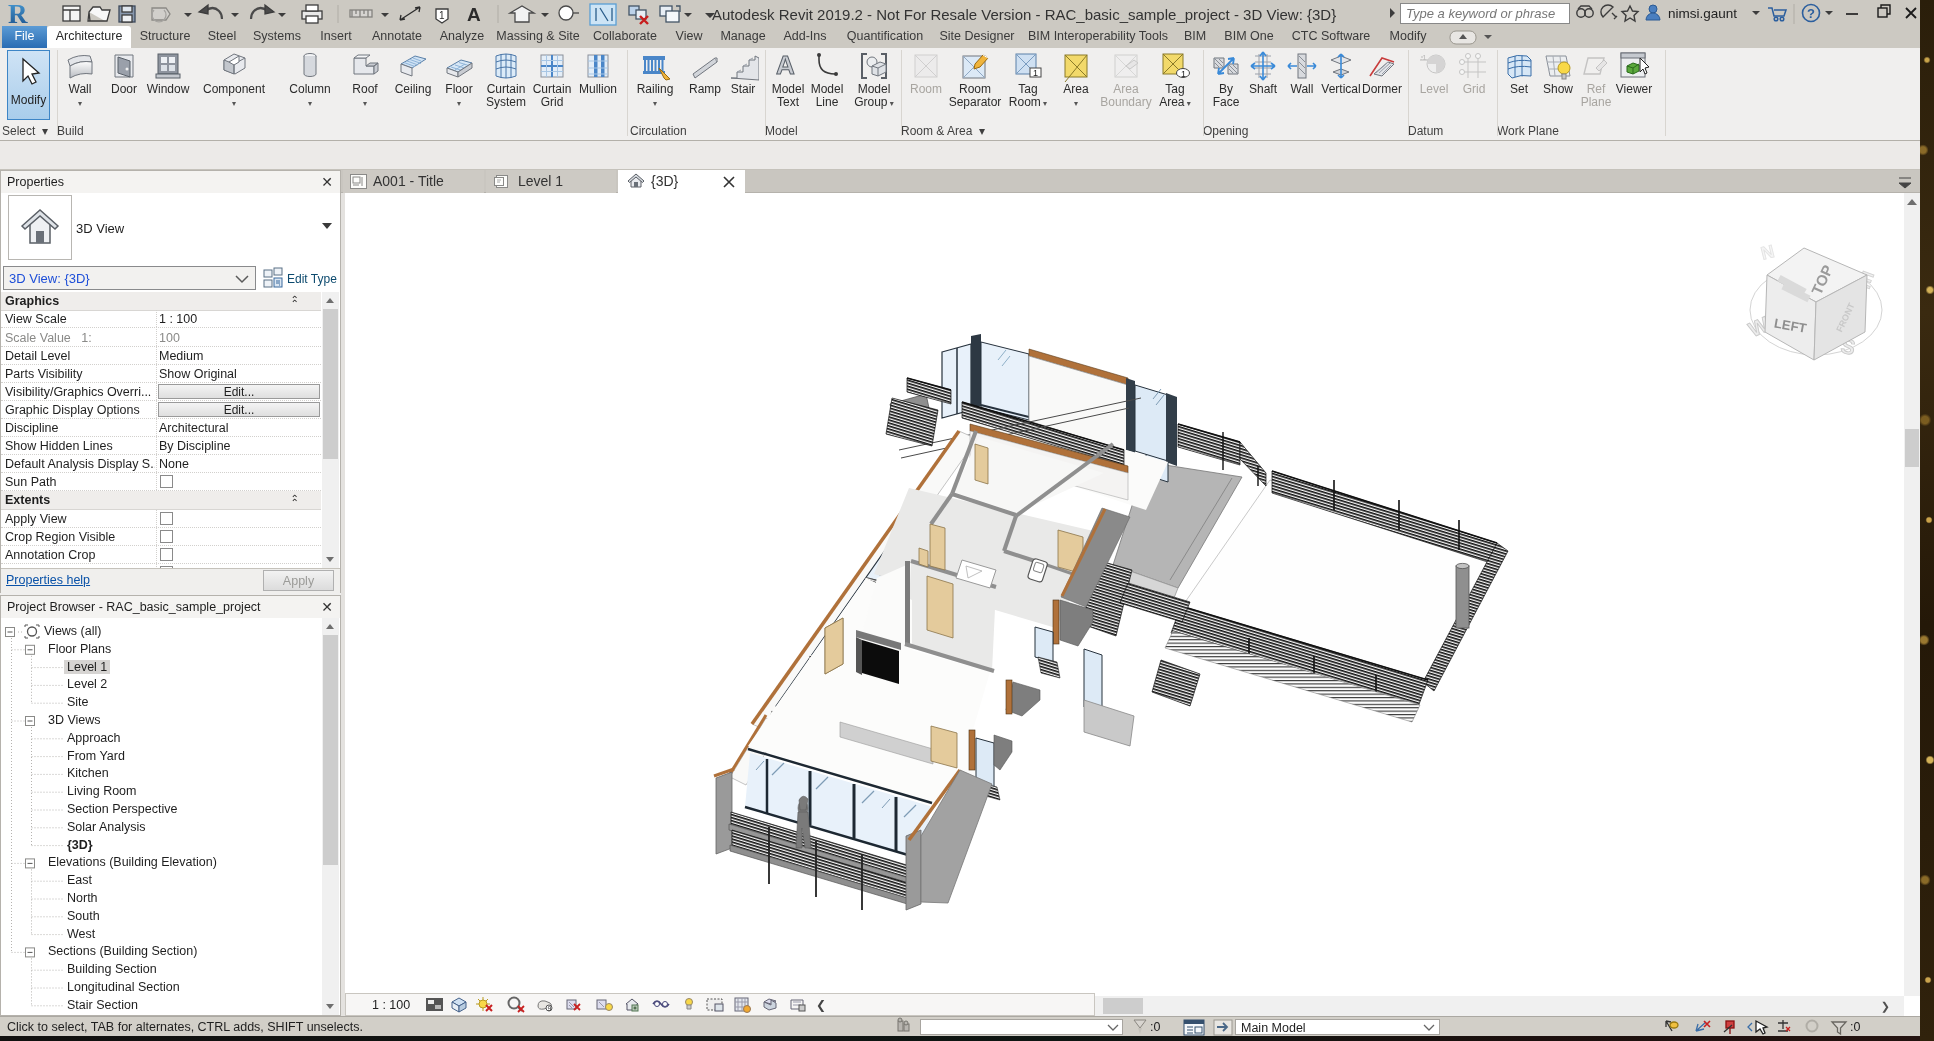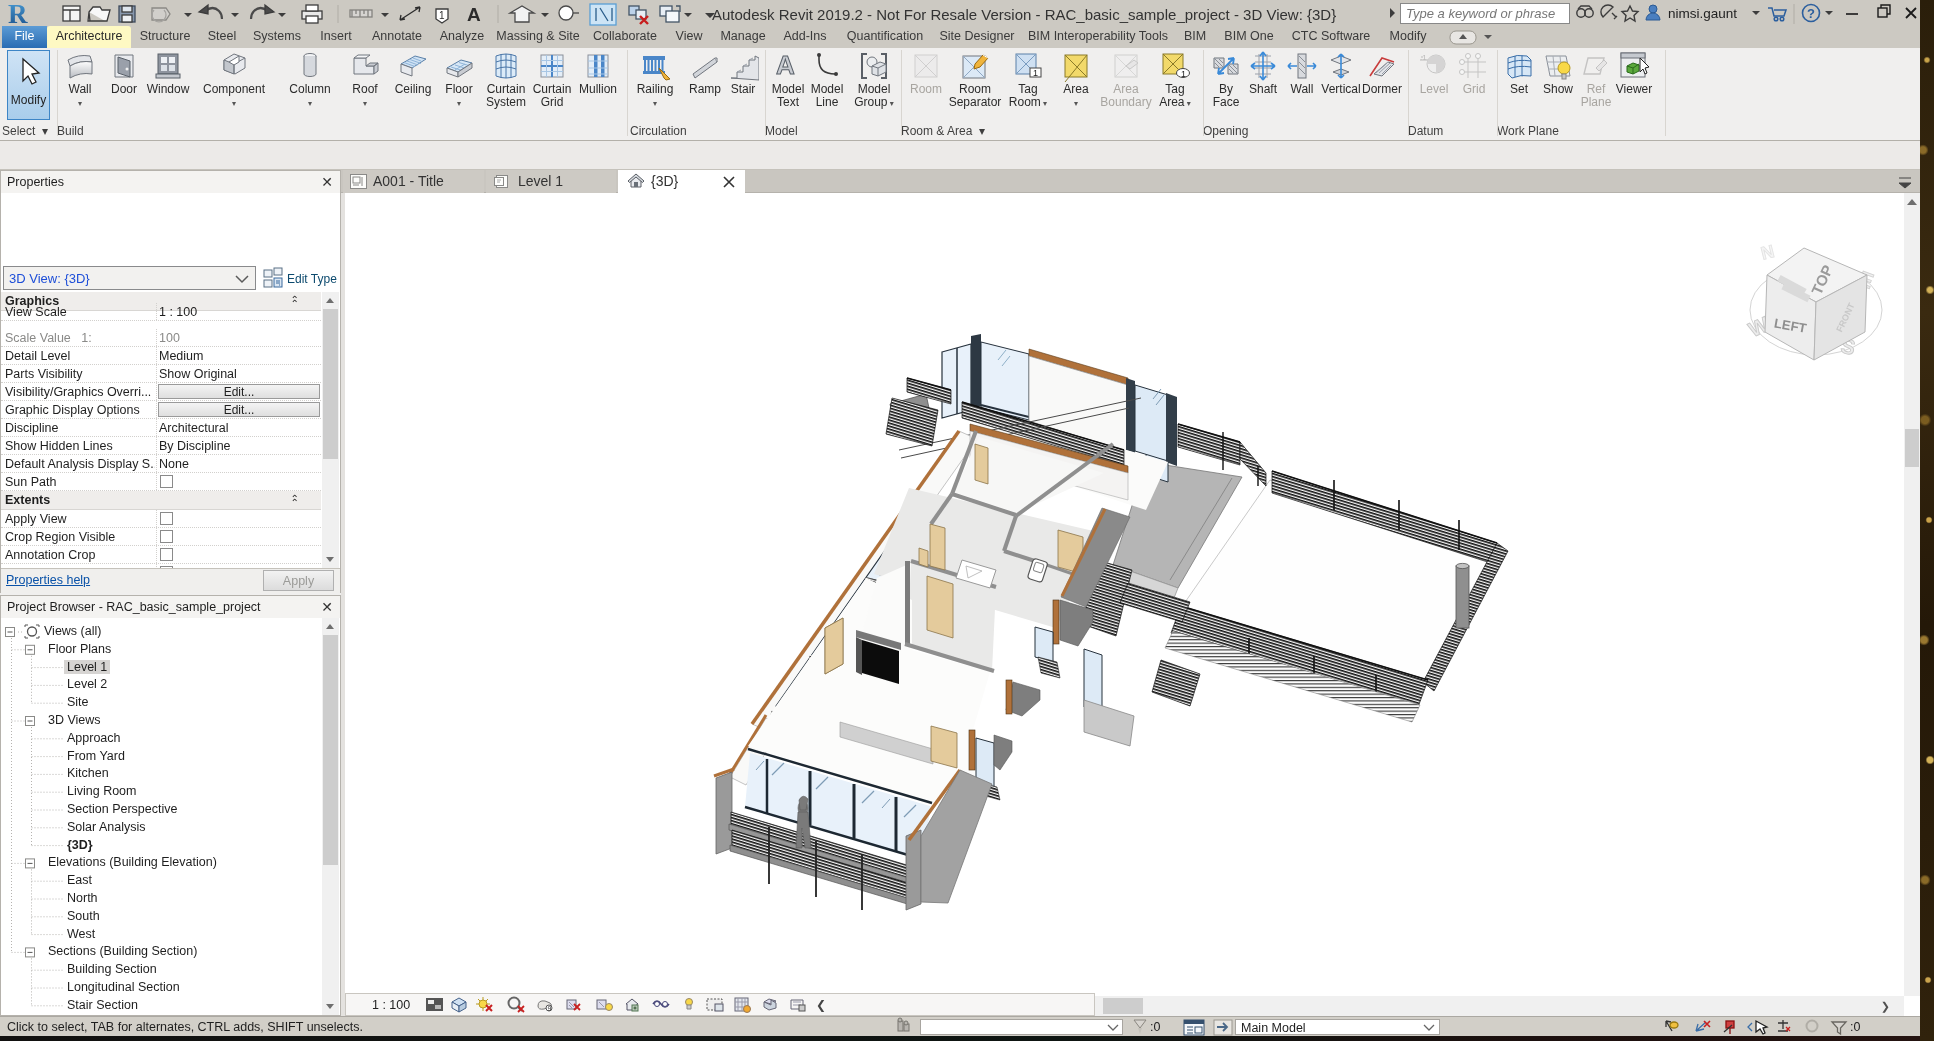--- a/index.html
+++ b/index.html
@@ -14,21 +14,21 @@
 .title-text { position:absolute; left:712px; top:6px; font-size:15px; color:#333; }
 
 .rtab { position:absolute; top:0; height:22px; font-size:12.5px; color:#3a3a3a; text-align:center; line-height:21px; }
 .rbtn { position:absolute; top:2px; text-align:center; }
 .rbtn svg { display:block; margin:0 auto; }
 .rlbl { font-size:12px; color:#2b2b2b; line-height:13px; margin-top:1px; }
 .grayed .rlbl { color:#a8a5a0; }
 .gl { position:absolute; top:76px; font-size:12px; color:#3f3f3f; text-align:left; }
 .dda { color:#555; font-size:8px; line-height:6px; }
 #filetab { position:absolute; left:2px; top:0; width:45px; height:22px; background:linear-gradient(#5b9bd5,#2a6cb3); color:#fff; font-size:12.5px; text-align:center; line-height:21px; }
-#archtab { position:absolute; left:47px; top:0; width:84px; height:22px; background:#fef9c3; color:#2a2a2a; font-size:12.5px; text-align:center; line-height:21px; border-radius:3px 3px 0 0; }
+#archtab { position:absolute; left:47px; top:0; width:84px; height:22px; background:#ffffff; color:#2a2a2a; font-size:12.5px; text-align:center; line-height:21px; border-radius:3px 3px 0 0; }
 
 #leftdock { position:absolute; left:0; top:170px; width:341px; height:846px; background:#f0efee; }
 .palette { position:absolute; left:0; background:#fff; border:1px solid #b5b2ac; }
 .pal-title { height:22px; background:#f4f3f1; font-size:12.5px; color:#1e1e1e; padding:4px 0 0 6px; position:relative; }
 .pal-x { position:absolute; right:7px; top:3px; font-size:14px; color:#333; }
 
 .prow { position:absolute; left:0; width:320px; height:18px; font-size:12.5px; color:#1e1e1e; border-bottom:1px dotted #d2d0cd; }
 .prow .lbl { position:absolute; left:4px; top:2px; white-space:nowrap; max-width:150px; overflow:hidden; }
 .prow .val { position:absolute; left:158px; top:2px; white-space:nowrap; }
 .vline { position:absolute; left:155px; top:0; width:0; height:100%; border-left:1px dotted #d2d0cd; }
@@ -495,39 +495,50 @@
         <path d="M57.5 2 v86 M627.5 2 v86 M765.5 2 v86 M901.5 2 v86 M1203.5 2 v86 M1408.5 2 v86 M1497.5 2 v86 M1665.5 2 v86"></path>
       </g>
     </svg>
   </div>
   <div id="optionsbar"></div>
   <div id="leftdock">
 
     <div class="palette" style="top:0;width:341px;height:423px;">
       <div class="pal-title">Properties<span class="pal-x">✕</span></div>
 
+      <div style="position:absolute;left:0;top:22px;width:339px;height:70px;background:#fff;">
+        <div style="position:absolute;left:7px;top:2px;width:64px;height:65px;border:1px solid #b8b6b2;background:#fff;">
+          <svg width="46" height="44" style="margin:9px 0 0 8px;">
+            <path d="M9 20 L23 8 L37 20 L33 20 L33 38 L13 38 L13 20 Z" fill="#eef0f3" stroke="#5a5f66" stroke-width="1.5"></path>
+            <path d="M5 21 L23 5 L41 21 L38 24 L23 11 L8 24 Z" fill="#dfe3e8" stroke="#5a5f66" stroke-width="1.5"></path>
+            <rect x="19" y="26" width="8" height="12" fill="#6a7078"></rect>
+          </svg>
+        </div>
+        <div style="position:absolute;left:75px;top:28px;font-size:13px;color:#1e1e1e;">3D View</div>
+        <div style="position:absolute;right:8px;top:30px;width:0;height:0;border-left:5px solid transparent;border-right:5px solid transparent;border-top:6px solid #3a3a3a;"></div>
+      </div>
 
       <div style="position:absolute;left:2px;top:95px;width:253px;height:24px;background:#f2f1ef;border:1px solid #898a8c;">
         <span style="position:absolute;left:5px;top:4px;font-size:13px;color:#1d4ed8;">3D View: {3D}</span>
         <svg width="14" height="10" style="position:absolute;right:6px;top:8px;">
             <path d="M1 1 l6 6 l6 -6" fill="none" stroke="#5a5a5a" stroke-width="1.5"></path>
           </svg>
       </div>
       <svg width="20" height="22" style="position:absolute;left:262px;top:96px;">
         <rect x="1" y="3" width="8" height="7" fill="#eef2f7" stroke="#5a7186"></rect>
           <rect x="11" y="1" width="8" height="7" fill="#eef2f7" stroke="#5a7186"></rect>
         <rect x="1" y="13" width="8" height="7" fill="#eef2f7" stroke="#5a7186"></rect>
           <rect x="11" y="11" width="8" height="9" fill="#dbe6f2" stroke="#3a6a9e"></rect>
         <path d="M13 14 h4 M13 16 h4 M16 18 h1" stroke="#3a6a9e"></path>
       </svg>
       <div style="position:absolute;left:286px;top:101px;font-size:12px;color:#0c4a6e;white-space:nowrap;">Edit Type</div>
 
       <div id="pgrid" style="position:absolute;left:0;top:121px;width:320px;height:276px;">
           <div class="sect" style="top:0px">Graphics<span style="position:absolute;right:22px;top:2px;font-weight:normal;font-size:10px;">⌃<span style="position:absolute;left:0;top:4px;">⌃</span></span></div>
-          <div class="prow" style="top:11px;padding-left:33px;">
+          <div class="prow" style="top:18px;padding-left:33px;">
             <span class="vline"></span>
             <span class="lbl" style="">View Scale</span>
             <span class="val" style="">1 : 100</span>
           </div>
           <div class="prow" style="top:37px;">
             <span class="vline"></span>
             <span class="lbl" style="color:#8a8a88;">Scale Value&nbsp;&nbsp;&nbsp;1:</span>
             <span class="val" style="color:#8a8a88;">100</span>
           </div>
           <div class="prow" style="top:55px;">

